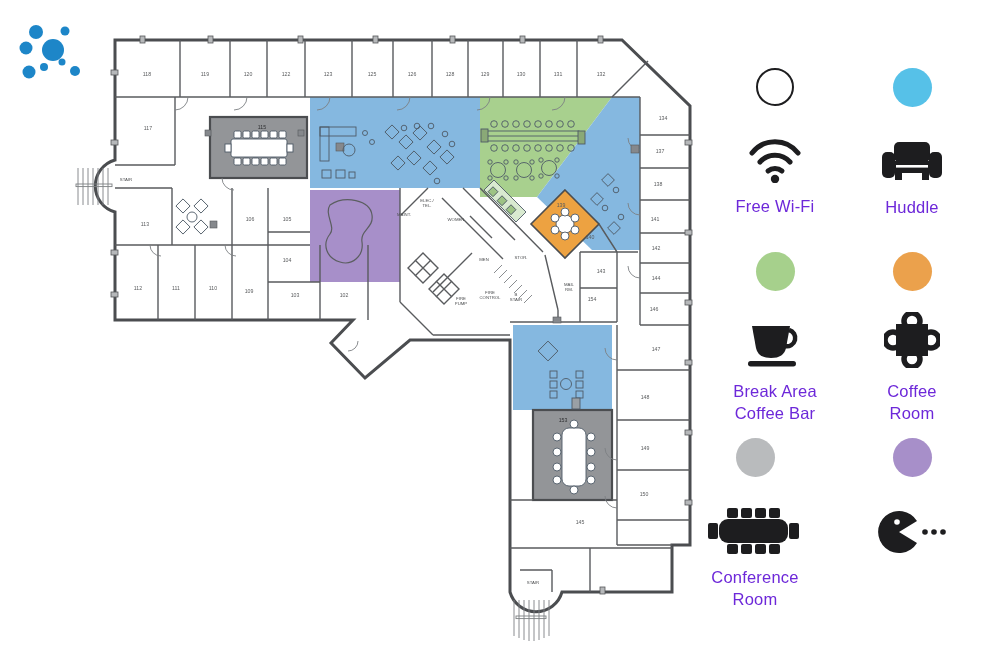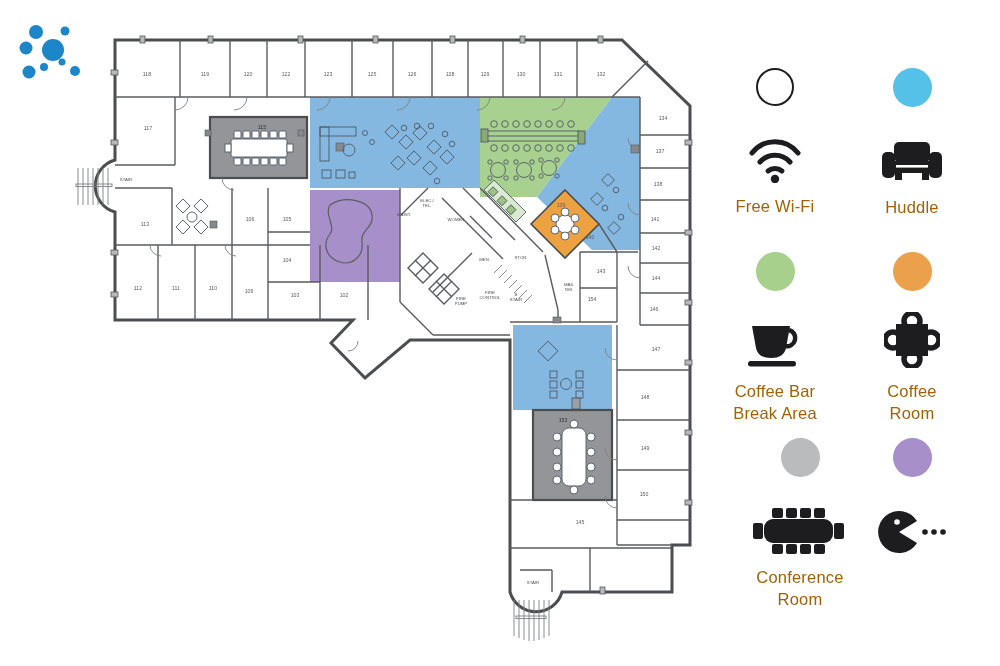--- a/index.html
+++ b/index.html
@@ -4,21 +4,21 @@
 <style>
   html,body{margin:0;padding:0;background:#ffffff;width:1000px;height:666px;overflow:hidden;
     font-family:"Liberation Sans", sans-serif;}
   #stage{position:relative;width:1000px;height:666px;background:#fff;}
   #plan-svg{position:absolute;left:0;top:0;}
   
   .leg-cell{position:absolute;width:160px;text-align:center;}
   .leg-circle{width:39px;height:39px;border-radius:50%;margin:0 auto;}
   .leg-circle.ring{background:#fff;border:2.6px solid #1d1d1f;width:34px;height:34px;}
   .leg-iconbox{height:56px;margin-top:21px;display:flex;align-items:flex-end;justify-content:center;}
-  .leg-label{margin-top:12px;font-size:16.5px;line-height:22px;color:#a16207;letter-spacing:.2px;}
+  .leg-label{margin-top:12px;font-size:16.5px;line-height:22px;color:#6d28d9;letter-spacing:.2px;}
   
   .room-num{font-family:"Liberation Sans",sans-serif;font-size:5.2px;fill:#5a5c5e;text-anchor:middle;}
   .room-num.dark{fill:#2e2f31;}
   .core-lbl{font-family:"Liberation Sans",sans-serif;font-size:4.3px;fill:#4c4e50;text-anchor:middle;}
   .wall-ext{fill:none;stroke:#4b4d50;stroke-width:3;}
   .wall-int{fill:none;stroke:#595b5e;stroke-width:1.4;}
   .wall-thin{fill:none;stroke:#7d8083;stroke-width:.9;}
   .furn{fill:#ffffff;stroke:#4e5a66;stroke-width:.9;}
   .furn-n{fill:none;stroke:#4e5a66;stroke-width:.9;}
   .wsq{fill:#b6b8ba;stroke:#55575a;stroke-width:.8;}
@@ -427,22 +427,22 @@
   <div class="leg-cell" style="left:695px;top:252px">
     <div class="leg-circle" style="background-color: rgb(166, 208, 140);"></div>
     <div class="leg-iconbox">
           <svg width="56" height="48" viewBox="0 0 56 48">
       <path d="M5,6 L43,6 L39,28 Q37,38 24,38 Q11,38 9,28 Z" fill="#1d1d1f"></path>
       <path d="M42,10 A8,8 0 1 1 38,26" fill="none" stroke="#1d1d1f" stroke-width="4.5"></path>
       <rect x="1" y="41" width="48" height="5.5" rx="2.7" fill="#1d1d1f"></rect>
     </svg>
         </div>
     <div class="leg-label">
+      <div>Break Area</div>
       <div>Coffee Bar</div>
-      <div>Break Area</div>
     </div>
   </div>
 
   <div class="leg-cell" style="left:832px;top:252px">
     <div class="leg-circle" style="background-color: rgb(235, 161, 76);"></div>
     <div class="leg-iconbox">
           <svg width="56" height="56" viewBox="0 0 56 56">
       <g fill="none" stroke="#1d1d1f" stroke-width="5.5">
         <circle cx="28" cy="9" r="8"></circle>
               <circle cx="47" cy="28" r="8"></circle>
@@ -451,21 +451,21 @@
       </g>
       <rect x="12" y="12" width="32" height="32" fill="#1d1d1f"></rect>
     </svg>
         </div>
     <div class="leg-label">
       <div>Coffee</div>
       <div>Room</div>
     </div>
   </div>
 
-  <div class="leg-cell" style="left:720px;top:438px">
+  <div class="leg-cell" style="left:675px;top:438px">
     <div class="leg-circle" style="background-color: rgb(185, 187, 189);"></div>
     <div class="leg-iconbox">
           <svg width="100" height="46" viewBox="0 0 100 46">
       <g fill="#1d1d1f">
         <rect x="22" y="0" width="11" height="10" rx="2"></rect>
               <rect x="36" y="0" width="11" height="10" rx="2"></rect>
         <rect x="50" y="0" width="11" height="10" rx="2"></rect>
               <rect x="64" y="0" width="11" height="10" rx="2"></rect>
         <rect x="22" y="36" width="11" height="10" rx="2"></rect>
               <rect x="36" y="36" width="11" height="10" rx="2"></rect>

